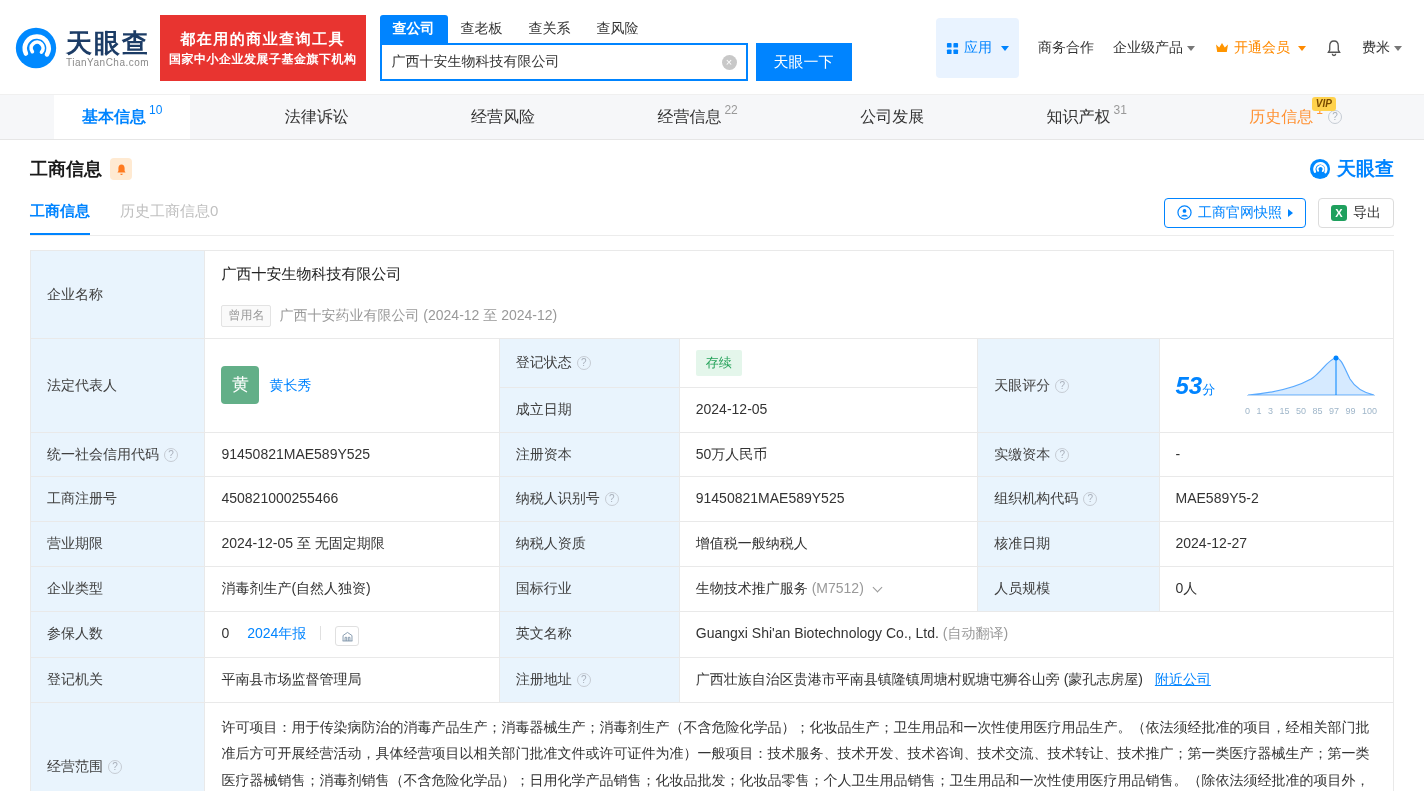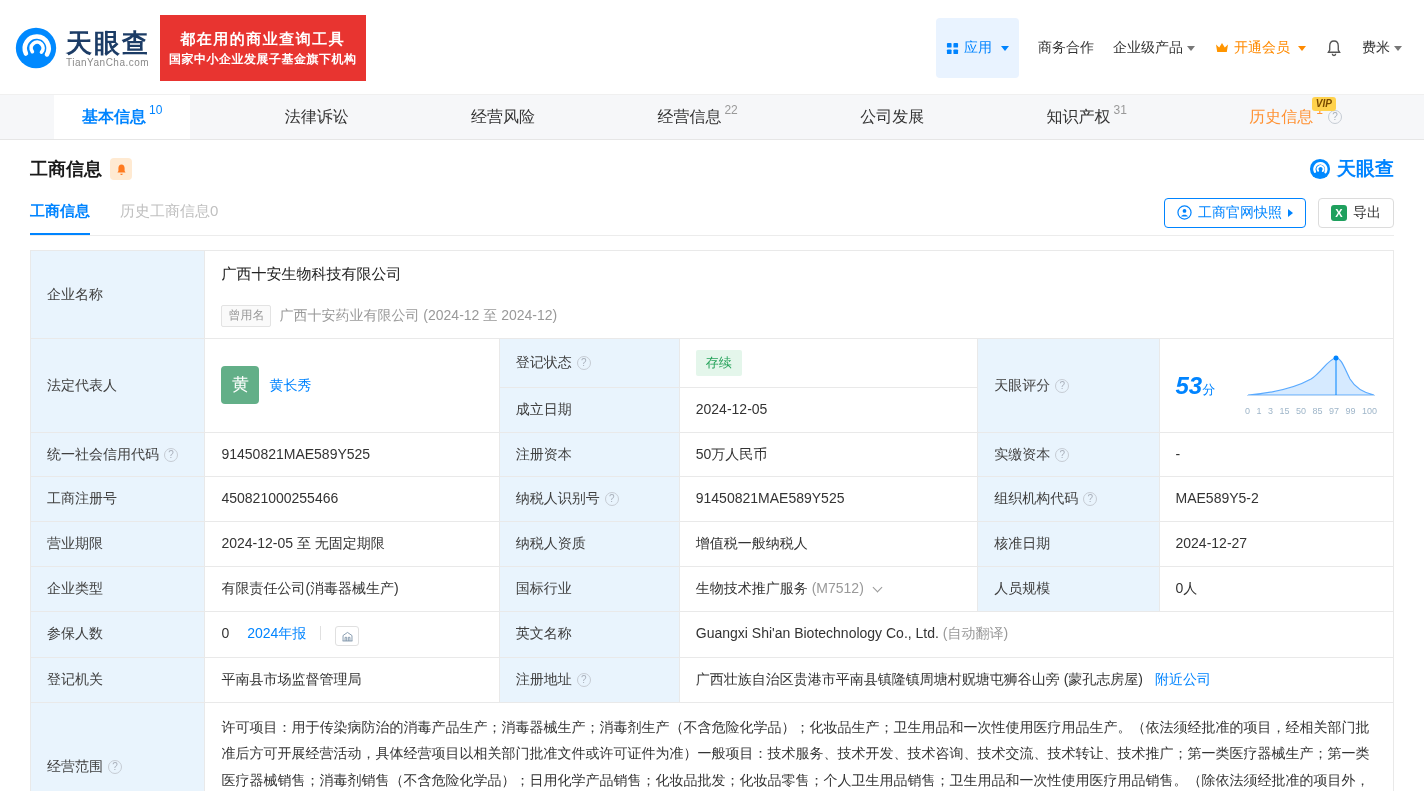--- a/index.html
+++ b/index.html
@@ -96,20 +96,35 @@
         <div class="logo-cn">天眼查</div>
         <div class="logo-en">TianYanCha.com</div>
       </div>
     </div>
 
     <div class="slogan">
       <div class="slogan1">都在用的商业查询工具</div>
       <div class="slogan2">国家中小企业发展子基金旗下机构</div>
     </div>
 
+    <div class="search-area">
+      <div class="search-tabs">
+        <span class="stab active">查公司</span>
+        <span class="stab">查老板</span>
+        <span class="stab">查关系</span>
+        <span class="stab">查风险</span>
+      </div>
+      <div class="search-row">
+        <div class="search-box">
+          <input class="search-input" value="广西十安生物科技有限公司" style="">
+          <span class="clear">×</span>
+        </div>
+        <button class="search-btn">天眼一下</button>
+      </div>
+    </div>
 
     <div class="top-right">
       <span class="app-chip">
         <svg width="13" height="13" viewBox="0 0 14 14">
           <rect x="1" y="1" width="5" height="5" rx="1" fill="#0084ff"></rect>
           <rect x="8" y="1" width="5" height="5" rx="1" fill="#0084ff"></rect>
           <rect x="1" y="8" width="5" height="5" rx="1" fill="#0084ff"></rect>
           <rect x="8" y="8" width="5" height="5" rx="1" fill="#0084ff"></rect>
         </svg>
         <span>应用</span>
@@ -306,21 +321,21 @@
       <td class="lbl"><span>营业期限</span></td>
       <td><span>2024-12-05 至 无固定期限</span></td>
       <td class="lbl"><span>纳税人资质</span></td>
       <td><span>增值税一般纳税人</span></td>
       <td class="lbl"><span>核准日期</span></td>
       <td><span>2024-12-27</span></td>
     </tr>
 
     <tr>
       <td class="lbl"><span>企业类型</span></td>
-      <td><span>有限责任公司(消毒器械生产)</span></td>
+      <td><span>消毒剂生产(自然人独资)</span></td>
       <td class="lbl"><span>国标行业</span></td>
       <td>
         <span>生物技术推广服务</span>
         <span class="gray">(M7512)</span>
         <span class="chev"></span>
       </td>
       <td class="lbl"><span>人员规模</span></td>
       <td><span>0人</span></td>
     </tr>
 
@@ -342,21 +357,21 @@
         <span class="gray">(自动翻译)</span>
       </td>
     </tr>
 
     <tr>
       <td class="lbl"><span>登记机关</span></td>
       <td><span>平南县市场监督管理局</span></td>
       <td class="lbl"><span>注册地址</span><span class="help">?</span></td>
       <td colspan="3">
         <span>广西壮族自治区贵港市平南县镇隆镇周塘村贶塘屯狮谷山旁 (蒙孔志房屋)</span>
-        <span class="link" style="margin-left:8px;">附近公司</span>
+        <span class="link" style="margin-left:8px;text-decoration:underline;">附近公司</span>
       </td>
     </tr>
 
     <tr>
       <td class="lbl"><span>经营范围</span><span class="help">?</span></td>
       <td colspan="5">
         <div class="scope-text">许可项目：用于传染病防治的消毒产品生产；消毒器械生产；消毒剂生产（不含危险化学品）；化妆品生产；卫生用品和一次性使用医疗用品生产。（依法须经批准的项目，经相关部门批准后方可开展经营活动，具体经营项目以相关部门批准文件或许可证件为准）一般项目：技术服务、技术开发、技术咨询、技术交流、技术转让、技术推广；第一类医疗器械生产；第一类医疗器械销售；消毒剂销售（不含危险化学品）；日用化学产品销售；化妆品批发；化妆品零售；个人卫生用品销售；卫生用品和一次性使用医疗用品销售。（除依法须经批准的项目外，凭营业执照依法自主开展经营活动）</div>
       </td>
     </tr>
   </tbody>

